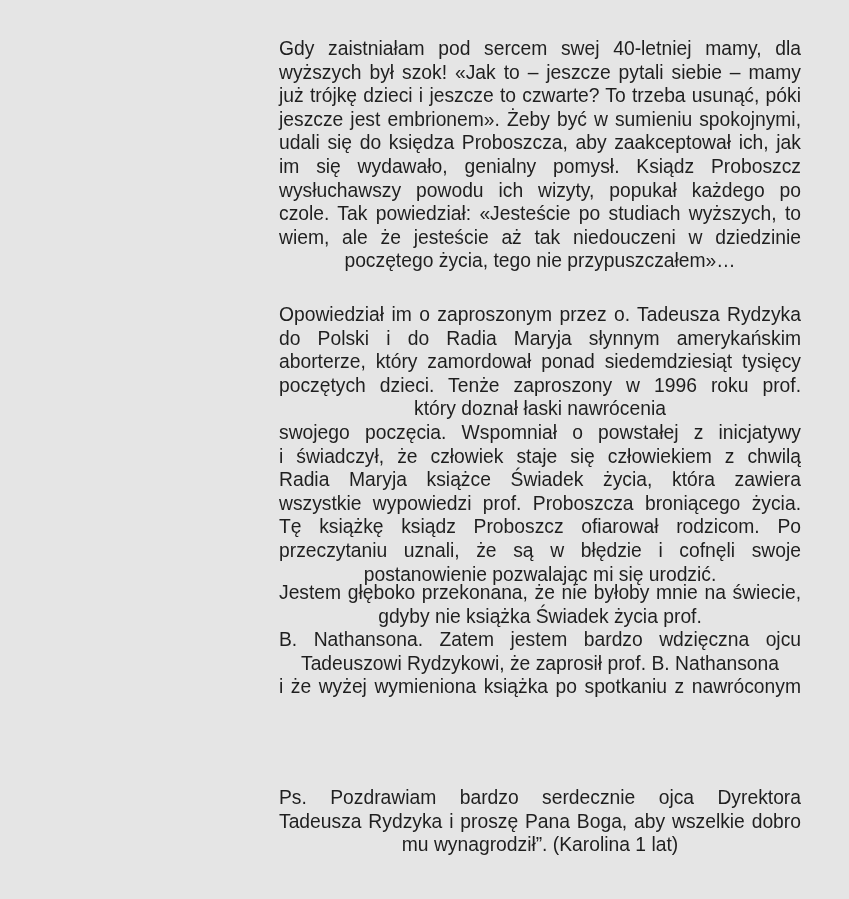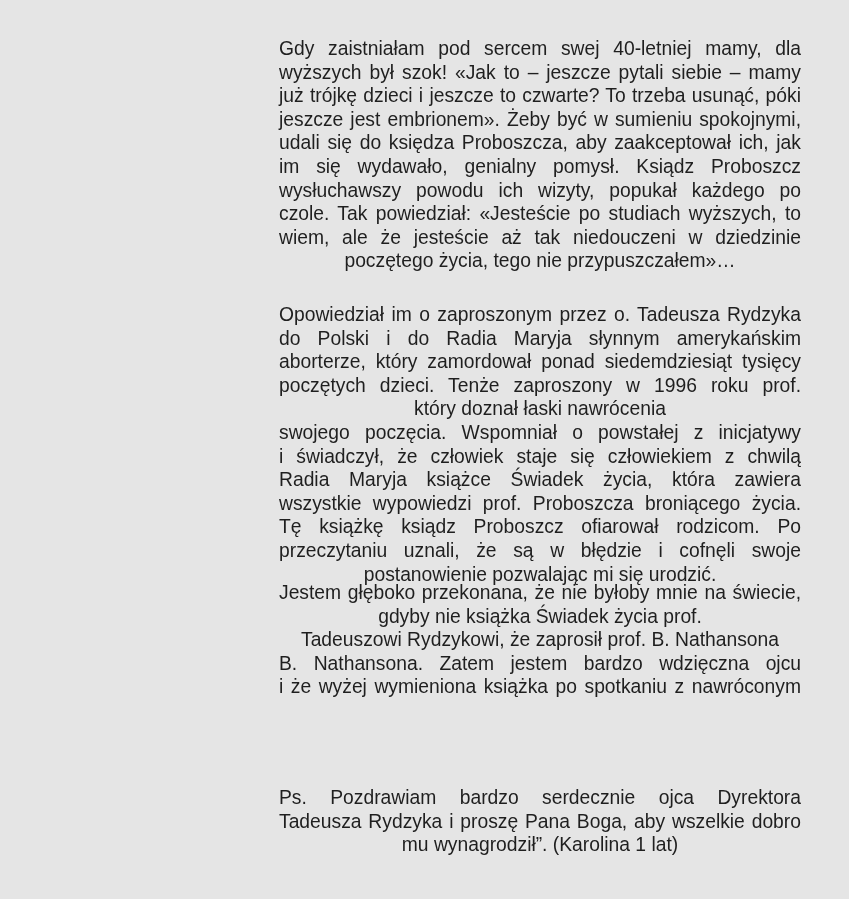--- a/index.html
+++ b/index.html
@@ -76,22 +76,22 @@
         <div class="line just">i świadczył, że człowiek staje się człowiekiem z chwilą</div>
         <div class="line just">Radia Maryja książce Świadek życia, która zawiera</div>
         <div class="line just">wszystkie wypowiedzi prof. Proboszcza broniącego życia.</div>
         <div class="line just">Tę książkę ksiądz Proboszcz ofiarował rodzicom. Po</div>
         <div class="line just">przeczytaniu uznali, że są w błędzie i cofnęli swoje</div>
         <div class="line">postanowienie pozwalając mi się urodzić.</div>
       </div>
       <div class="paragraph p3">
         <div class="line just">Jestem głęboko przekonana, że nie byłoby mnie na świecie,</div>
         <div class="line">gdyby nie książka Świadek życia prof.</div>
+        <div class="line just">B. Nathansona. Zatem jestem bardzo wdzięczna ojcu</div>
         <div class="line">Tadeuszowi Rydzykowi, że zaprosił prof. B. Nathansona</div>
-        <div class="line just">B. Nathansona. Zatem jestem bardzo wdzięczna ojcu</div>
         <div class="line just">i że wyżej wymieniona książka po spotkaniu z nawróconym</div>
       </div>
       <div class="paragraph p4">
         <div class="line just">Ps. Pozdrawiam bardzo serdecznie ojca Dyrektora</div>
         <div class="line just">Tadeusza Rydzyka i proszę Pana Boga, aby wszelkie dobro</div>
         <div class="line">mu wynagrodził”. (Karolina 1 lat)</div>
       </div>
     </div>
 </div>
 

